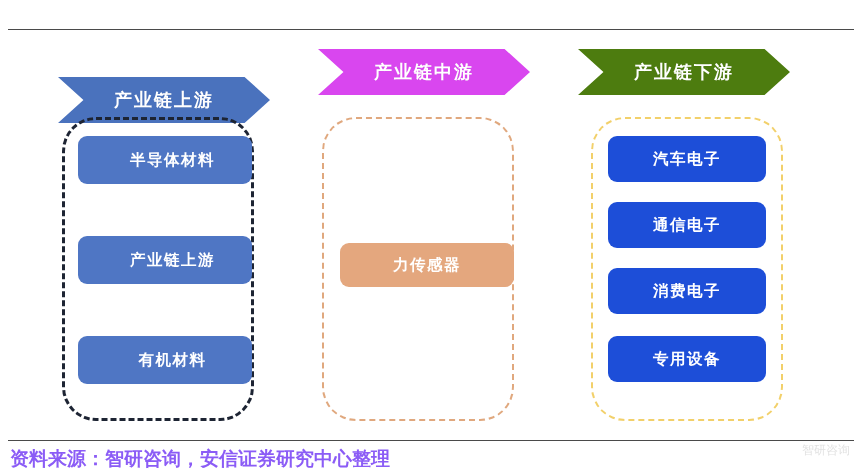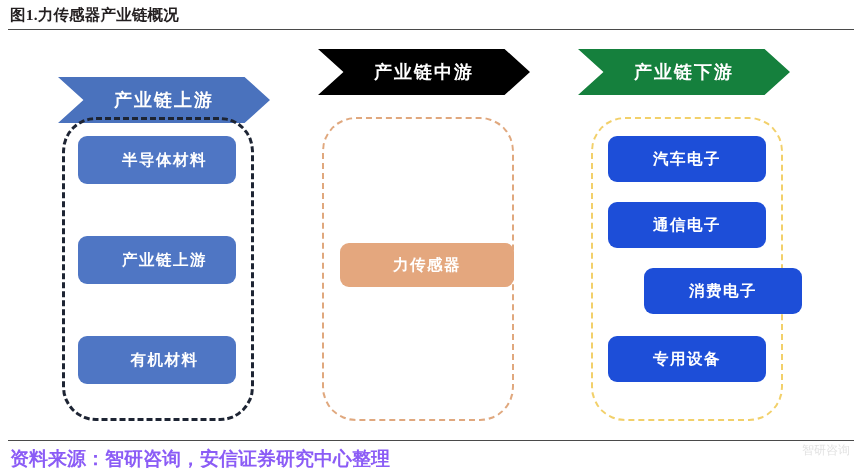--- a/index.html
+++ b/index.html
@@ -82,22 +82,22 @@
     color: #ffffff;
     font-size: 18px;
     font-weight: bold;
     letter-spacing: 2px;
     font-family: "Liberation Serif", "DejaVu Serif", serif;
     clip-path: polygon(0% 0%, 88% 0%, 100% 50%, 88% 100%, 0% 100%, 12% 50%);
     -webkit-clip-path: polygon(0% 0%, 88% 0%, 100% 50%, 88% 100%, 0% 100%, 12% 50%);
     text-shadow: 0 0 1px rgba(0,0,0,0.08);
   }
   .chev-up    { left: 58px;  top: 49px;  width: 212px; background: #4a72bd; margin-top: 28px; }
-  .chev-mid   { left: 318px; top: 49px;  width: 212px; background: #000000; }
-  .chev-down  { left: 578px; top: 49px;  width: 212px; background: #15803d; }
+  .chev-mid   { left: 318px; top: 49px;  width: 212px; background: #d946ef; }
+  .chev-down  { left: 578px; top: 49px;  width: 212px; background: #4d7c0f; }
 
   
   .dash-box {
     position: absolute;
     border-radius: 34px;
     box-sizing: border-box;
   }
   .dash-up {
     left: 62px; top: 117px;
     width: 192px; height: 304px;
@@ -125,30 +125,29 @@
     font-size: 15.5px;
     font-weight: bold;
     letter-spacing: 1.5px;
     font-family: "Liberation Serif", "DejaVu Serif", serif;
     box-sizing: border-box;
   }
   .pill-blue   { background: #4f76c4; }
   .pill-salmon { background: #e4a77e; }
   .pill-yellow { background: #1d4ed8; }
 
-  .col-up .pill   { left: 78px;  width: 158px; height: 48px; padding-left: 15px; }
+  .col-up .pill   { left: 78px;  width: 174px; height: 48px; padding-left: 15px; }
   .col-mid .pill  { left: 340px; width: 174px; height: 44px; }
   .col-down .pill { left: 608px; width: 158px; height: 46px; }
 </style>
 </head>
 <body>
 
 <div id="canvas">
 
-  <div class="fig-title">图1.力传感器产业链概况</div>
   <div class="rule-top"></div>
 
   <div class="col-up">
     <div class="chevron chev-up">产业链上游</div>
 
     <div class="dash-box dash-up"></div>
 
     <div class="pill pill-blue" style="top:136px;">半导体材料</div>
     <div class="pill pill-blue" style="top:236px;">产业链上游</div>
     <div class="pill pill-blue" style="top:336px;">有机材料</div>
@@ -162,21 +161,21 @@
     <div class="pill pill-salmon" style="top:243px;">力传感器</div>
   </div>
 
   <div class="col-down">
     <div class="chevron chev-down">产业链下游</div>
 
     <div class="dash-box dash-down"></div>
 
     <div class="pill pill-yellow" style="top:136px;">汽车电子</div>
     <div class="pill pill-yellow" style="top:202px;">通信电子</div>
-    <div class="pill pill-yellow" style="top:268px;margin-left:36px;">消费电子</div>
+    <div class="pill pill-yellow" style="top:268px;">消费电子</div>
     <div class="pill pill-yellow" style="top:336px;">专用设备</div>
   </div>
 
   <div class="rule-bottom"></div>
   <div class="source-note">资料来源：智研咨询，安信证券研究中心整理</div>
   <div class="watermark">智研咨询</div>
 
 </div>
 
 </body></html>

